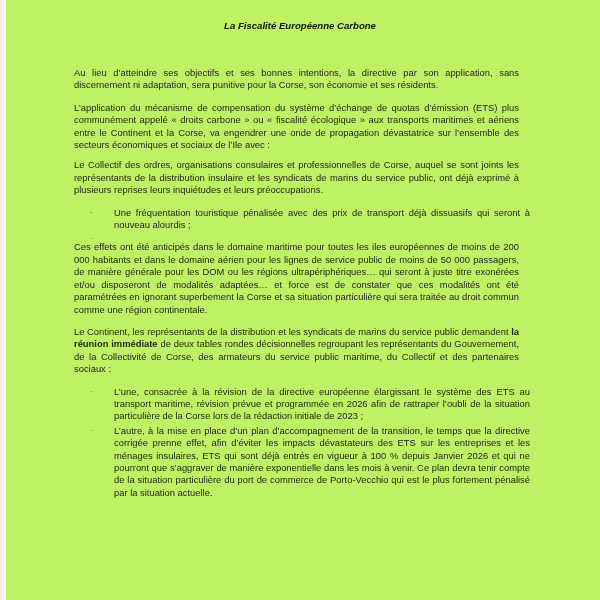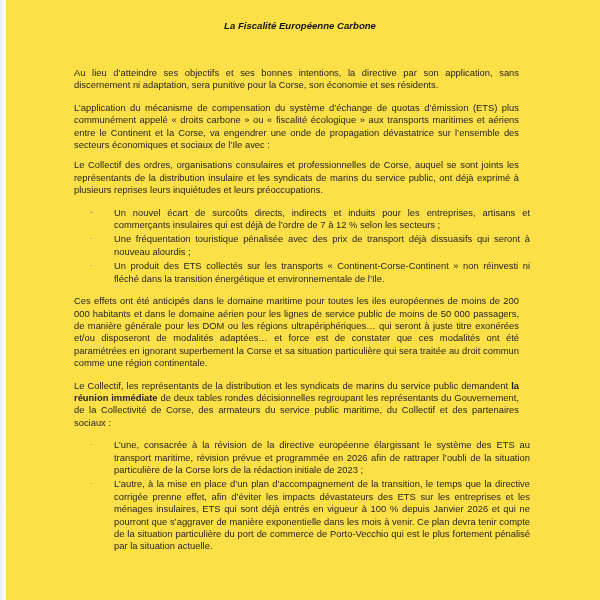--- a/index.html
+++ b/index.html
@@ -1,19 +1,19 @@
 <!DOCTYPE html>
 <html><head>
   <meta charset="utf-8">
   <style>
     html, body { margin: 0; padding: 0; background: #ffffff; }
     body { width: 600px; height: 600px; overflow: hidden; position: relative; }
     .page {
       position: absolute; left: 0; top: 0; width: 600px; height: 600px;
-      background: #fde047;
+      background: #bef264;
       font-family: "Liberation Sans", sans-serif;
       color: #1f1f1f;
       font-size: 9.4px;
       line-height: 12.4px;
     }
     .edge-shadow {
       position: absolute; left: 0; top: 0; width: 6px; height: 600px;
       background: linear-gradient(to right, #ececec, #ffffff);
     }
     .title {
@@ -42,27 +42,27 @@
 
   <div class="body">
     <p>Au lieu d’atteindre ses objectifs et ses bonnes intentions, la directive par son application, sans discernement ni adaptation, sera punitive pour la Corse, son économie et ses résidents.</p>
     <p style="margin-bottom:8px;">L’application du mécanisme de compensation du système d’échange de quotas d’émission (ETS) plus communément appelé « droits carbone » ou « fiscalité écologique » aux transports maritimes et aériens entre le Continent et la Corse, va engendrer une onde de propagation dévastatrice sur l’ensemble des secteurs économiques et sociaux de l’Ile avec :</p>
     <p>Le Collectif des ordres, organisations consulaires et professionnelles de Corse, auquel se sont joints les représentants de la distribution insulaire et les syndicats de marins du service public, ont déjà exprimé à plusieurs reprises leurs inquiétudes et leurs préoccupations.</p>
 
     <ul>
       <li><span class="bullet">·</span></li>
       <li><span class="bullet">·</span></li>
       <li><span class="bullet">·</span></li>
-      <li><span class="bullet">·</span><span>Un nouvel écart de surcoûts directs, indirects et induits pour les entreprises, artisans et commerçants insulaires qui est déjà de l’ordre de 7 à 12 % selon les secteurs ;</span></li>
+      <li><span class="bullet">·</span></li>
       <li><span class="bullet">·</span><span>Une fréquentation touristique pénalisée avec des prix de transport déjà dissuasifs qui seront à nouveau alourdis ;</span></li>
-      <li><span class="bullet">·</span><span>Un produit des ETS collectés sur les transports « Continent-Corse-Continent » non réinvesti ni fléché dans la transition énergétique et environnementale de l’Ile.</span></li>
+      <li><span class="bullet">·</span></li>
     </ul>
 
     <p>Ces effets ont été anticipés dans le domaine maritime pour toutes les iles européennes de moins de 200 000 habitants et dans le domaine aérien pour les lignes de service public de moins de 50 000 passagers, de manière générale pour les DOM ou les régions ultrapériphériques… qui seront à juste titre exonérées et/ou disposeront de modalités adaptées… et force est de constater que ces modalités ont été paramétrées en ignorant superbement la Corse et sa situation particulière qui sera traitée au droit commun comme une région continentale.</p>
 
-    <p><span>Le Collectif, les représentants de la distribution et les syndicats de marins du service public demandent </span><b>la réunion immédiate</b><span> de deux tables rondes décisionnelles regroupant les représentants du Gouvernement, de la Collectivité de Corse, des armateurs du service public maritime, du Collectif et des partenaires sociaux :</span></p>
+    <p><span>Le Continent, les représentants de la distribution et les syndicats de marins du service public demandent </span><b>la réunion immédiate</b><span> de deux tables rondes décisionnelles regroupant les représentants du Gouvernement, de la Collectivité de Corse, des armateurs du service public maritime, du Collectif et des partenaires sociaux :</span></p>
 
     <ul>
       <li><span class="bullet">·</span><span>L’une, consacrée à la révision de la directive européenne élargissant le système des ETS au transport maritime, révision prévue et programmée en 2026 afin de rattraper l’oubli de la situation particulière de la Corse lors de la rédaction initiale de 2023 ;</span></li>
       <li><span class="bullet">·</span><span>L’autre, à la mise en place d’un plan d’accompagnement de la transition, le temps que la directive corrigée prenne effet, afin d’éviter les impacts dévastateurs des ETS sur les entreprises et les ménages insulaires, ETS qui sont déjà entrés en vigueur à 100 % depuis Janvier 2026 et qui ne pourront que s’aggraver de manière exponentielle dans les mois à venir. Ce plan devra tenir compte de la situation particulière du port de commerce de Porto-Vecchio qui est le plus fortement pénalisé par la situation actuelle.</span></li>
     </ul>
   </div>
 </div>
 
 </body></html>

